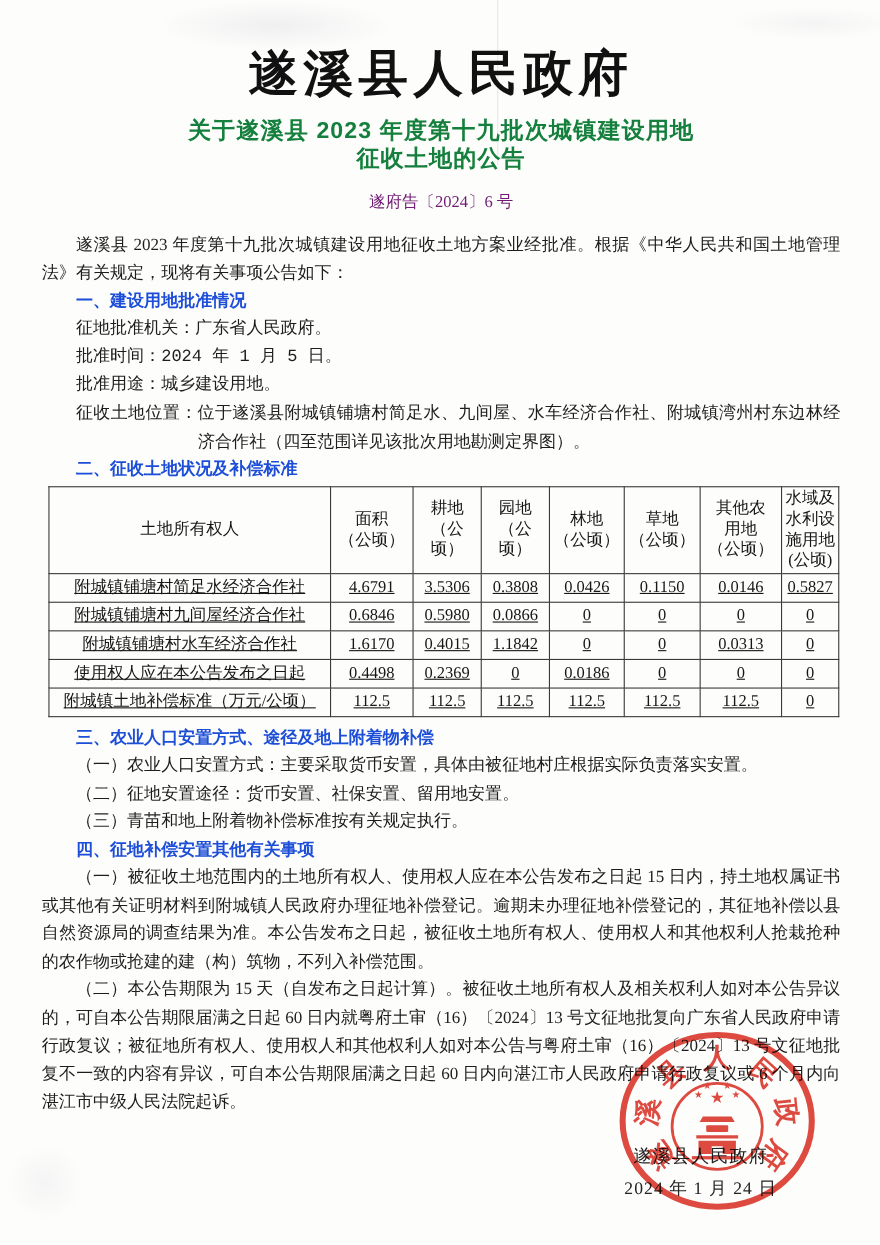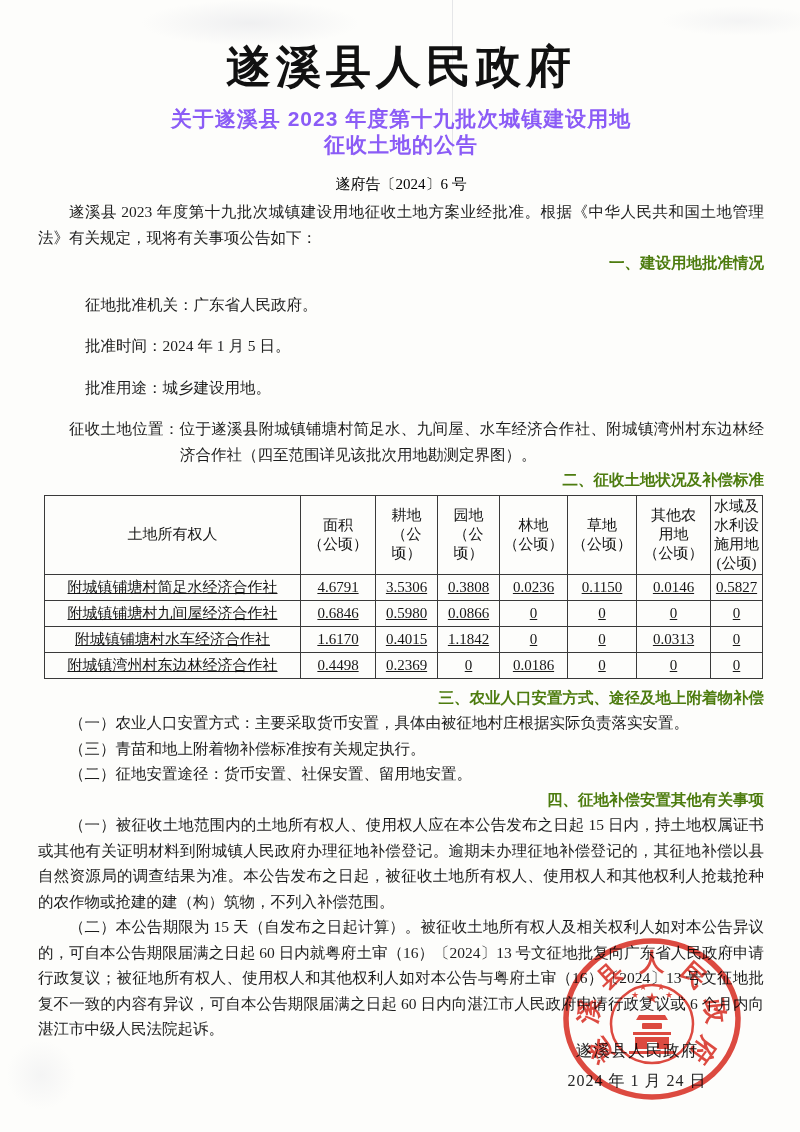--- a/index.html
+++ b/index.html
@@ -19,33 +19,33 @@
     background:radial-gradient(ellipse at center, rgba(190,192,205,.14), rgba(190,192,205,0) 70%); }
 
   .content { position:absolute; left:38px; top:40px; width:726px; }
 
   .org-title {
     margin:0; text-align:center; font-size:45px; line-height:54px;
     font-weight:700; letter-spacing:5px; color:#111;
   }
   .doc-title {
     margin:12px 0 16px 0; text-align:center; font-size:21px; line-height:26px;
-    font-weight:700; letter-spacing:1px; color:#8b5cf6;
+    font-weight:700; letter-spacing:1px; color:#15803d;
     font-family:"Liberation Sans", sans-serif;
   }
-  .doc-no { margin:7px 0 0 0; text-align:center; font-size:15px; line-height:20px; color:#000000; }
+  .doc-no { margin:7px 0 0 0; text-align:center; font-size:15px; line-height:20px; color:#701a75; }
 
   .body-text { font-size:15.5px; line-height:25.5px; color:#1d1d1d; }
   .para { margin:0; text-indent:31px; text-align:justify; }
-  .first-para { margin-top:5px; }
+  .first-para { margin-top:16px; }
   .sec-heading {
-    margin:0; text-indent:31px; font-weight:700; color:#4d7c0f;
-    font-family:Liberation Sans, sans-serif; font-size:15.5px; line-height:25.5px;text-align:right;
-  }
-  .item { margin:16px; text-indent:31px; }
+    margin:0; text-indent:31px; font-weight:700; color:#1d4ed8;
+    font-family:Liberation Sans, sans-serif; font-size:15.5px; line-height:25.5px;
+  }
+  .item { margin:0; text-indent:31px;font-family:Liberation Mono, monospace; }
   .hang { margin:0; padding-left:142px; text-indent:-111px; text-align:justify; }
 
   table.land {
     border-collapse:collapse; table-layout:fixed; width:718px; margin:2px 0 0 6px;
     font-size:15px; color:#161616;
   }
   table.land th, table.land td {
     border:1.4px solid #3a3a3a; text-align:center; vertical-align:middle; padding:1px 2px;
     overflow:hidden;
   }
@@ -122,21 +122,21 @@
 （公顷）</th>
           <th>水域及水利设施用地(公顷)</th>
         </tr>
       </thead>
       <tbody>
         <tr>
           <td class="owner">附城镇铺塘村简足水经济合作社</td>
           <td>4.6791</td>
           <td>3.5306</td>
           <td>0.3808</td>
-          <td>0.0236</td>
+          <td>0.0426</td>
           <td>0.1150</td>
           <td>0.0146</td>
           <td>0.5827</td>
         </tr>
         <tr>
           <td class="owner">附城镇铺塘村九间屋经济合作社</td>
           <td>0.6846</td>
           <td>0.5980</td>
           <td>0.0866</td>
           <td>0</td>
@@ -148,36 +148,46 @@
           <td class="owner">附城镇铺塘村水车经济合作社</td>
           <td>1.6170</td>
           <td>0.4015</td>
           <td>1.1842</td>
           <td>0</td>
           <td>0</td>
           <td>0.0313</td>
           <td>0</td>
         </tr>
         <tr>
-          <td class="owner">附城镇湾州村东边林经济合作社</td>
+          <td class="owner">使用权人应在本公告发布之日起</td>
           <td>0.4498</td>
           <td>0.2369</td>
           <td>0</td>
           <td>0.0186</td>
           <td>0</td>
           <td>0</td>
           <td>0</td>
         </tr>
+        <tr>
+          <td class="owner">附城镇土地补偿标准（万元/公顷）</td>
+          <td>112.5</td>
+          <td>112.5</td>
+          <td>112.5</td>
+          <td>112.5</td>
+          <td>112.5</td>
+          <td>112.5</td>
+          <td>0</td>
+        </tr>
       </tbody>
     </table>
 
     <p class="sec-heading" style="margin-top:6px">三、农业人口安置方式、途径及地上附着物补偿</p>
     <p class="para">（一）农业人口安置方式：主要采取货币安置，具体由被征地村庄根据实际负责落实安置。</p>
+    <p class="para">（二）征地安置途径：货币安置、社保安置、留用地安置。</p>
     <p class="para">（三）青苗和地上附着物补偿标准按有关规定执行。</p>
-    <p class="para">（二）征地安置途径：货币安置、社保安置、留用地安置。</p>
 
     <p class="sec-heading">四、征地补偿安置其他有关事项</p>
     <p class="para">（一）被征收土地范围内的土地所有权人、使用权人应在本公告发布之日起 15 日内，持土地权属证书或其他有关证明材料到附城镇人民政府办理征地补偿登记。逾期未办理征地补偿登记的，其征地补偿以县自然资源局的调查结果为准。本公告发布之日起，被征收土地所有权人、使用权人和其他权利人抢栽抢种的农作物或抢建的建（构）筑物，不列入补偿范围。</p>
     <p class="para">（二）本公告期限为 15 天（自发布之日起计算）。被征收土地所有权人及相关权利人如对本公告异议的，可自本公告期限届满之日起 60 日内就粤府土审（16）〔2024〕13 号文征地批复向广东省人民政府申请行政复议；被征地所有权人、使用权人和其他权利人如对本公告与粤府土审（16）〔2024〕13 号文征地批复不一致的内容有异议，可自本公告期限届满之日起 60 日内向湛江市人民政府申请行政复议或 6 个月内向湛江市中级人民法院起诉。</p>
 
   </div>
 
   <div class="sig-block">
     <div class="sig-org">遂溪县人民政府</div>
     <div class="sig-date">2024 年 1 月 24 日</div>

